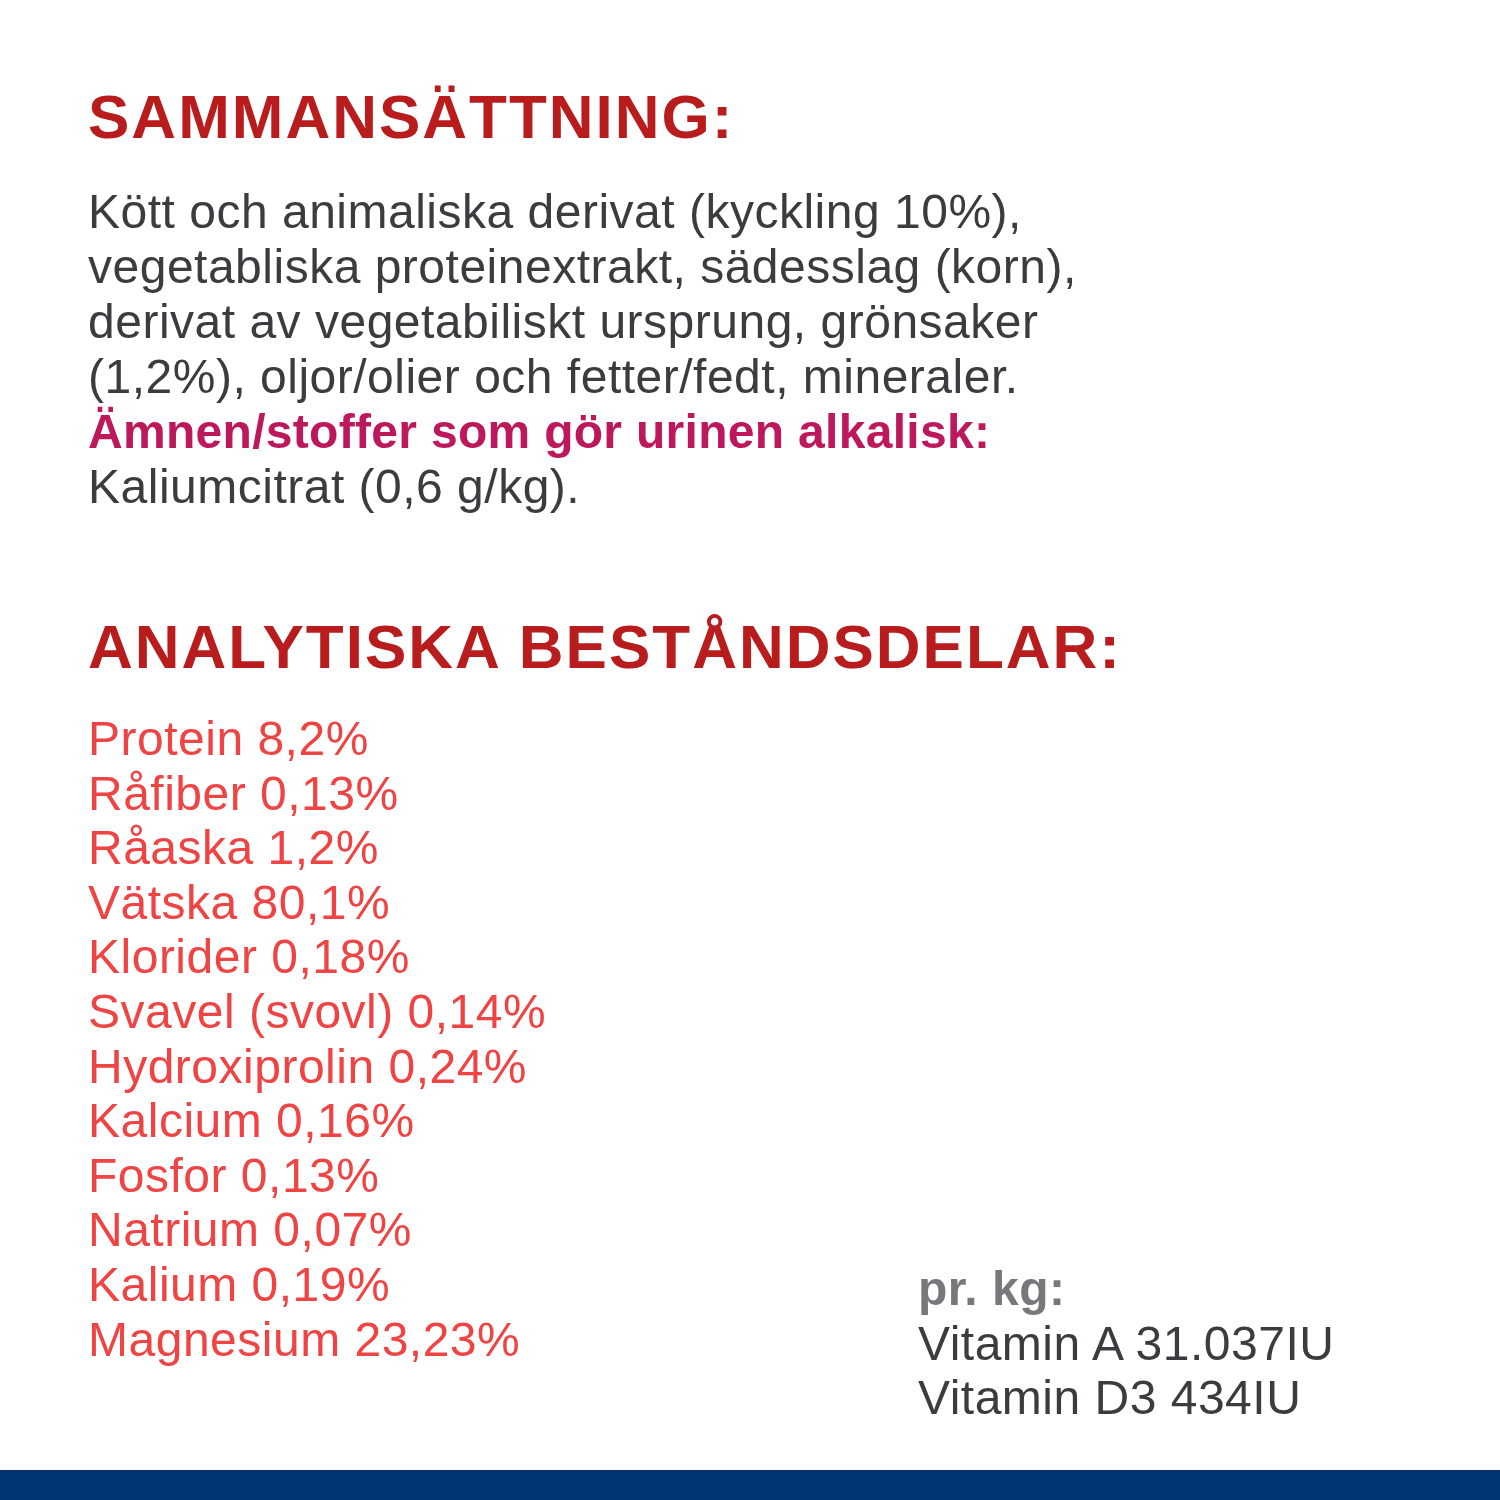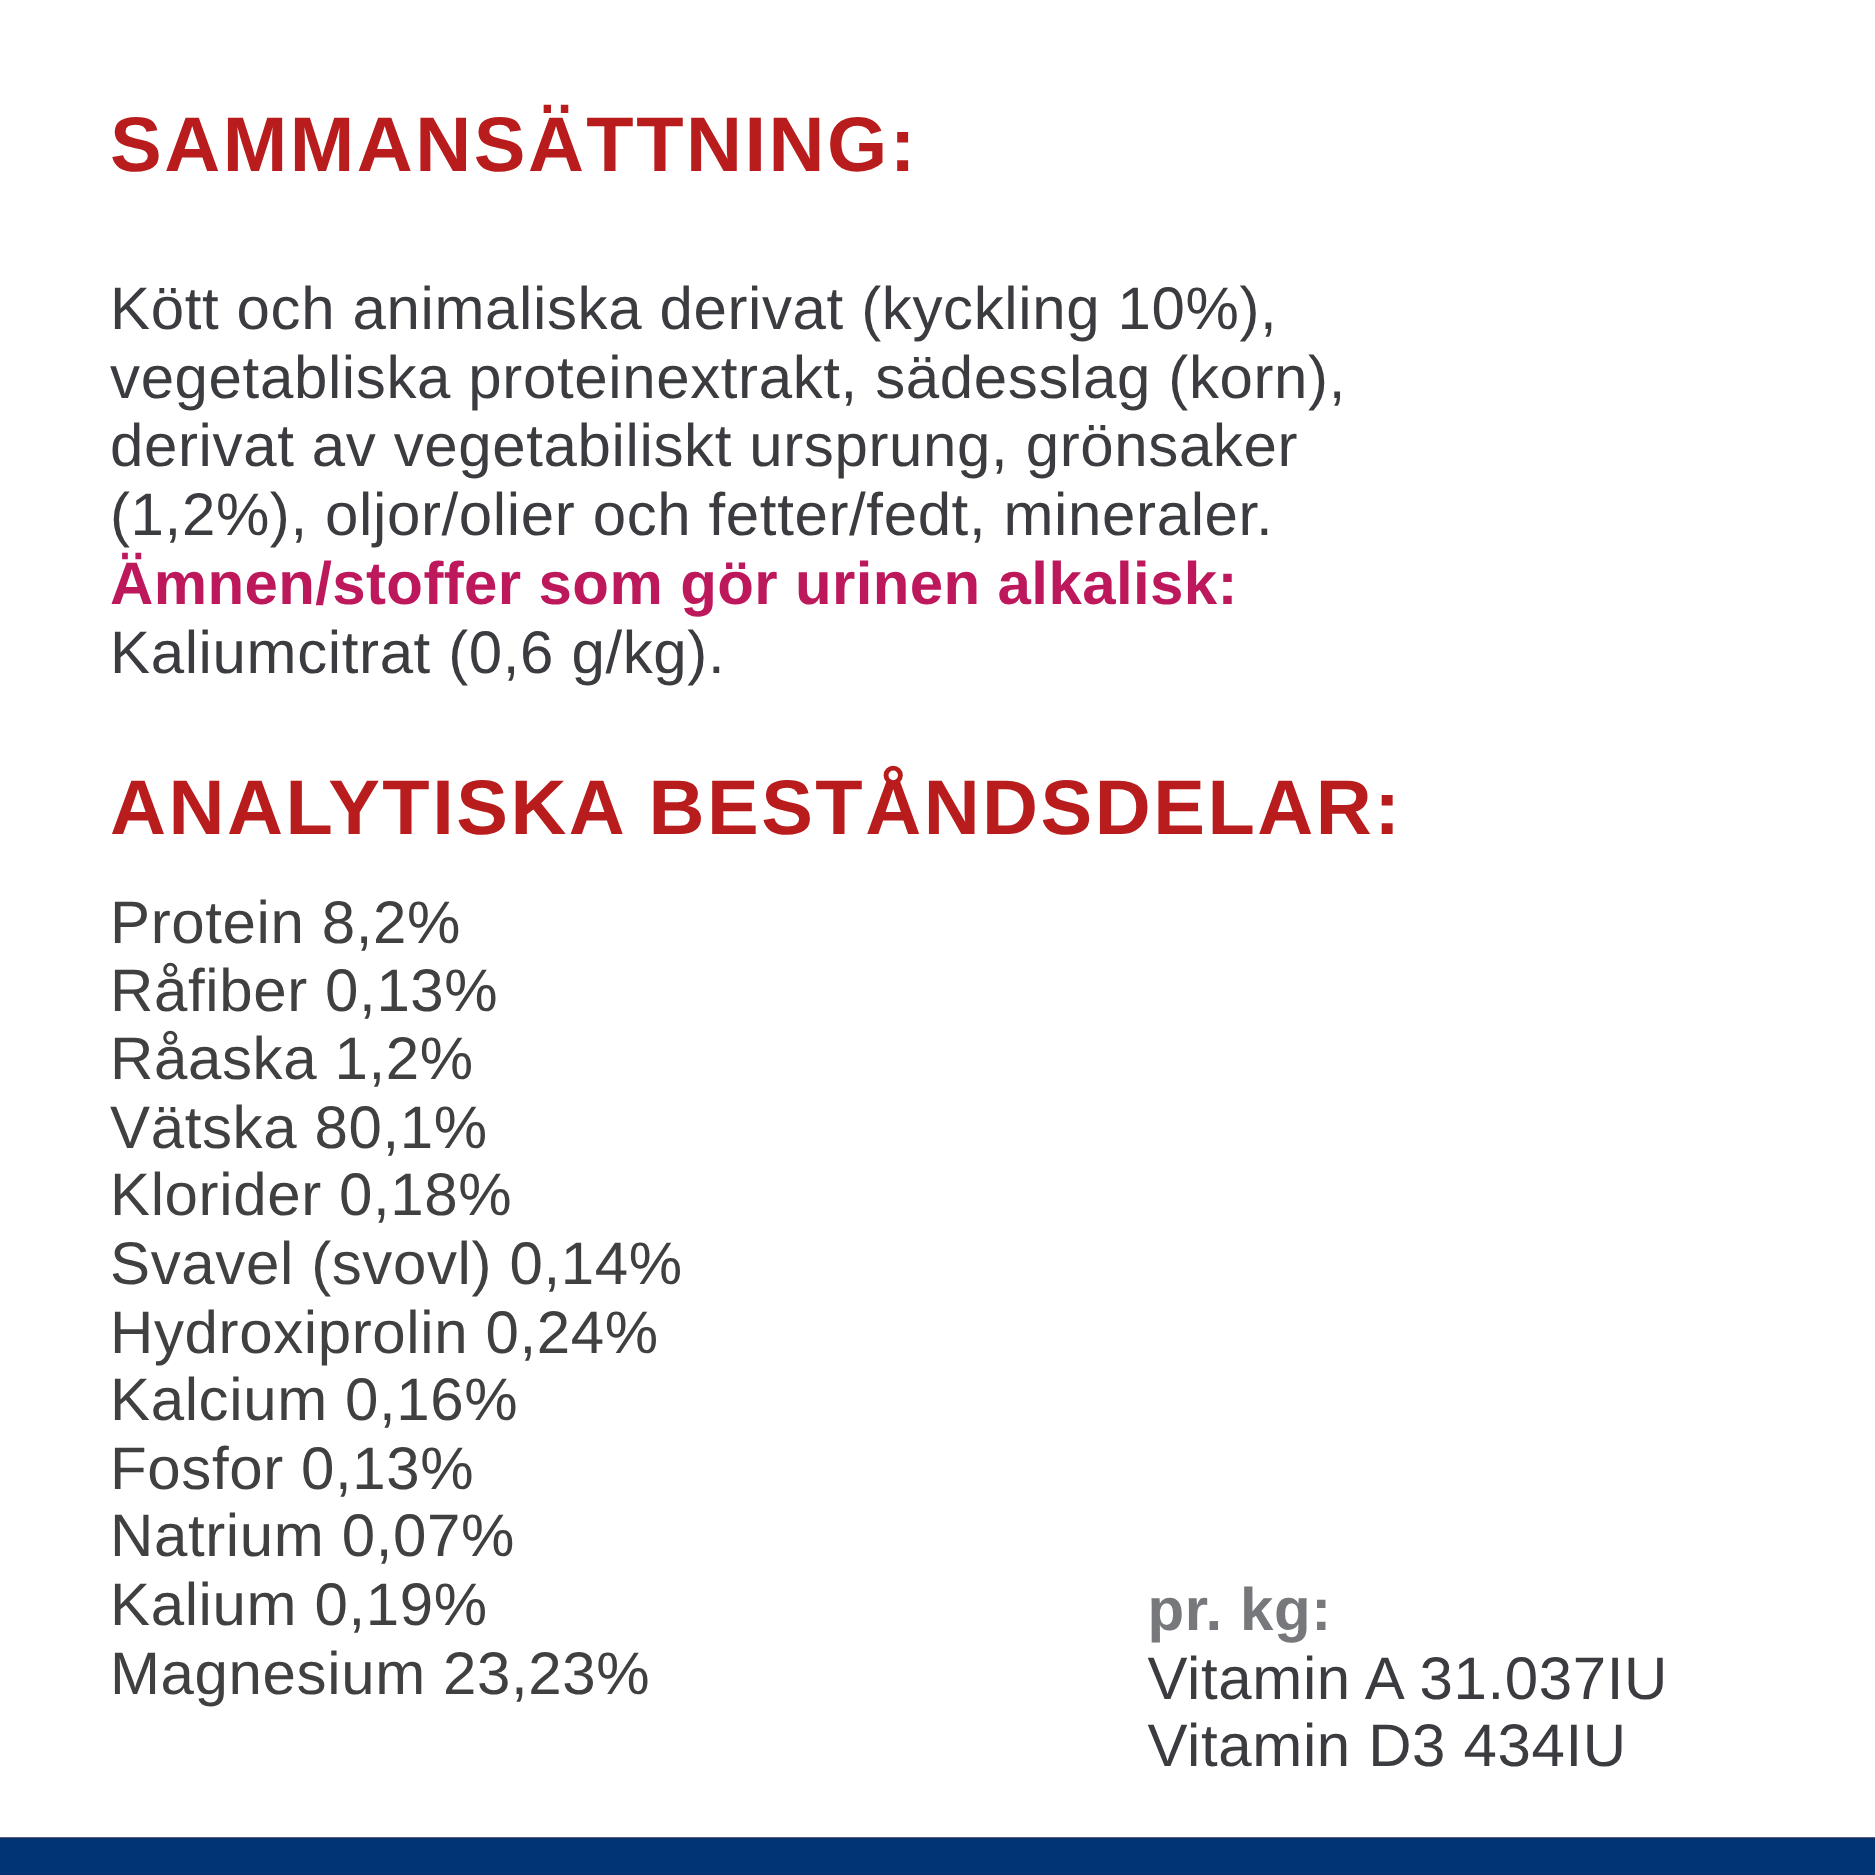--- a/index.html
+++ b/index.html
@@ -30,37 +30,36 @@
 
     .composition {
       position: absolute;
       left: 88px;
       top: 184px;
       width: 1300px;
       color: #3b3c40;
       font-size: 48px;
       line-height: 55px;
       letter-spacing: 0.5px;
-      margin-top: 36px;
     }
     .composition .line { display: block; white-space: nowrap; }
     .composition .bold-line {
       color: #be185d;
       font-weight: bold;
       letter-spacing: 0.3px;
     }
 
     .analytics {
       position: absolute;
       left: 88px;
       top: 712px;
       margin: 0;
       padding: 0;
       list-style: none;
-      color: #404040;
+      color: #ef4444;
       font-size: 48px;
       line-height: 54.6px;
       letter-spacing: 0.5px;
     }
     .analytics li { white-space: nowrap; }
 
     .vitamins {
       position: absolute;
       left: 918px;
       top: 1262px;

